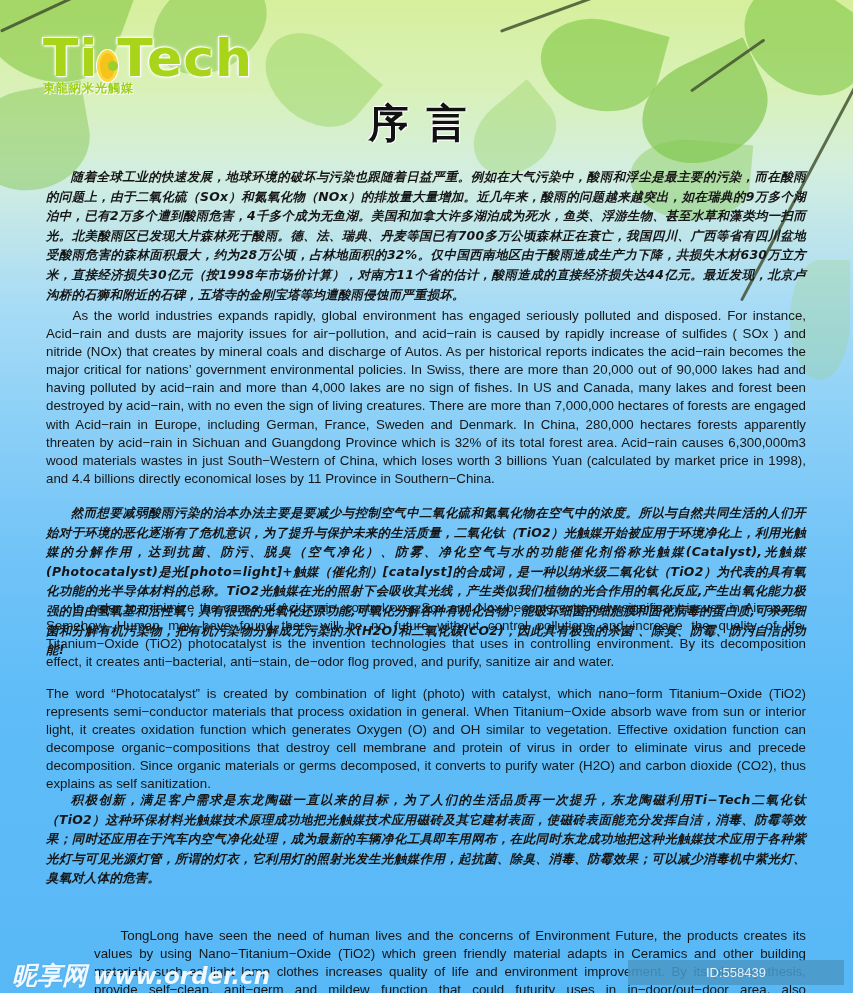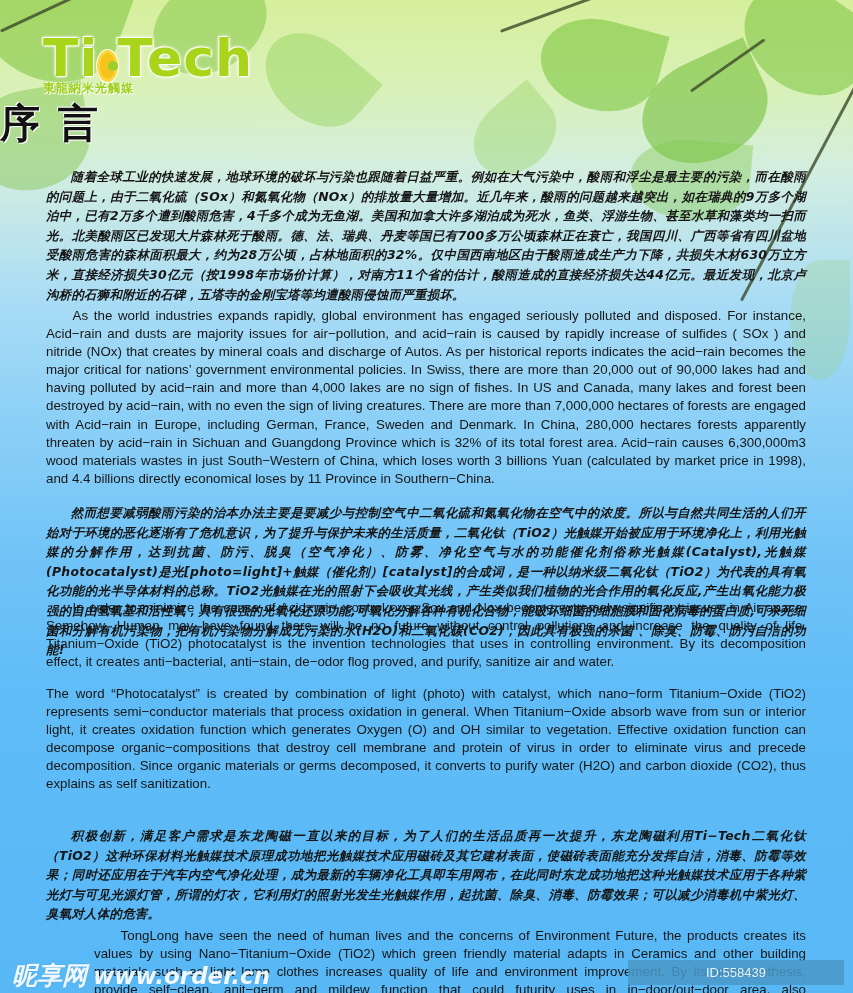--- a/index.html
+++ b/index.html
@@ -18,36 +18,36 @@
     color:#a8d419; letter-spacing:1px;
     text-shadow: 0 0 3px #fff, 0 0 4px #fff, 1px 1px 0 #fff, -1px -1px 0 #fff;
     display:flex; align-items:center;
   }
   .sun { display:inline-block; width:26px; height:26px; border-radius:50%; background:#f6c21c;
          box-shadow: 0 0 0 3px #fbd73b, 0 0 0 4px #fff; margin:0 2px; position:relative; top:8px; }
   .sun::after { content:""; position:absolute; left:8px; top:8px; width:10px; height:10px; border-radius:50%; background:#9bcf2a; }
   .logo-sub { font-family:Liberation Sans, sans-serif; font-size:12px; font-weight:bold; color:#9dd01a; letter-spacing:1px;
               margin-top:-4px; text-shadow: 0 0 2px #fff, 1px 1px 0 #fff; }
 
-  .title { position:absolute; left:0; width:853px; top:96px; 
+  .title { position:absolute; left:0; width:853px; top:96px; text-align:center;
            font-family:"DejaVu Serif", serif; font-size:40px; font-weight:bold; letter-spacing:18px; color:#111;
            text-shadow: 0 0 2px #fff, 1px 1px 0 #fff, -1px -1px 0 #fff; }
 
   .content { position:absolute; left:46px; width:760px; top:167px; color:#161616; }
   .p { margin:0; text-align:justify; text-indent:2em; }
   .zh { font-family:"DejaVu Sans", sans-serif; font-size:12.4px; line-height:19.6px; font-weight:bold; letter-spacing:0.3px;font-style:italic; }
   .en { font-family:Liberation Sans, sans-serif; font-size:13.3px; line-height:18.1px; }
   .en-noindent { text-indent:0; }
 
   #p1 { position:absolute; top:0; }
   #p2 { position:absolute; top:140px; }
   #p3 { position:absolute; top:320px;margin-top:16px; }
   #p4 { position:absolute; top:432px; }
   #p4b { position:absolute; top:518px; }
-  #p5 { position:absolute; top:659px; }
+  #p5 { position:absolute; top:623px; }
   #p6 { position:absolute; top:760px;margin-left:48px; }
 
   .wm-left { position:absolute; left:12px; top:959px; font-family:"DejaVu Sans", sans-serif; font-weight:bold; font-style:italic;
              font-size:25px; color:#fff; opacity:.9; text-shadow: 0 0 2px rgba(0,0,0,.15); white-space:nowrap; }
   .wm-left .url { font-size:23px; margin-left:6px; }
   .wm-right { position:absolute; left:628px; top:960px; width:216px; height:25px; background:#4a98c7; opacity:.85;
               color:#fff; font-family:"Liberation Sans", sans-serif; font-size:13px; line-height:25px; text-align:center; }
 </style>
 </head>
 <body>

